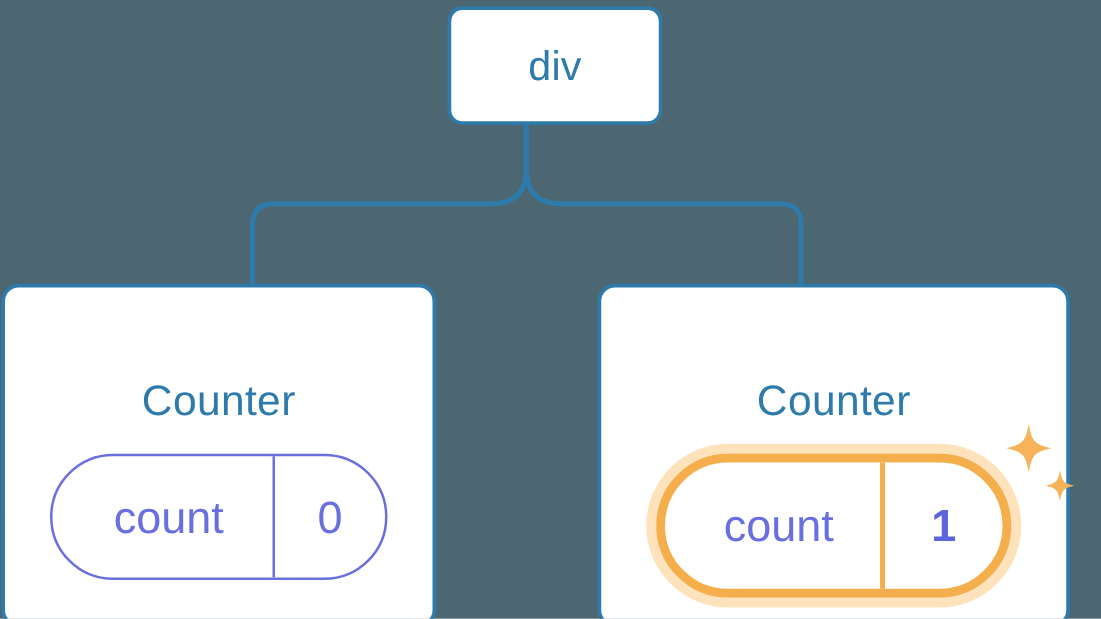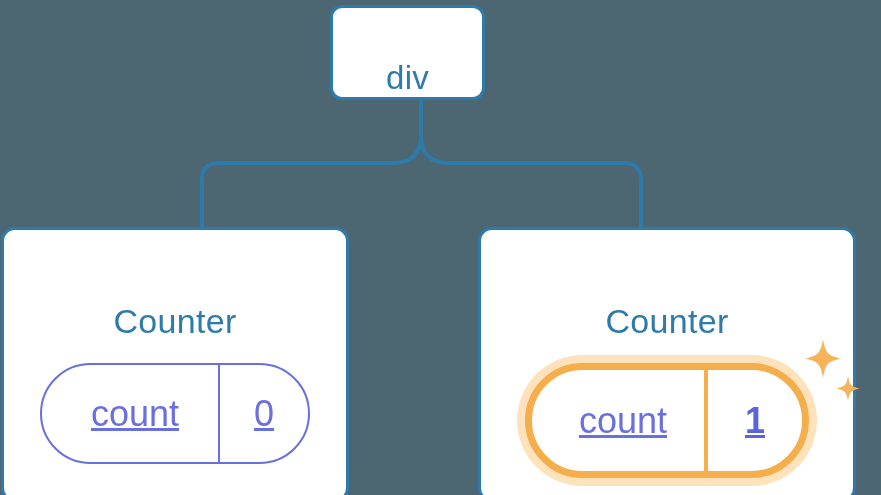--- a/index.html
+++ b/index.html
@@ -28,27 +28,27 @@
 
   
   .node {
     position: absolute;
     background: #FFFFFF;
     border: 3px solid #2E7BAB;
     box-sizing: border-box;
     z-index: 2;
   }
   .node-root {
-    left: 330px;
+    left: 358px;
     top: 5px;
-    width: 155px;
+    width: 172px;
     height: 95px;
     border-radius: 12px;
     display: flex;
-    align-items: flex-end;
+    align-items: center;
     justify-content: center;
   }
   .node-root .node-title {
     font-size: 33px;
     color: #2E7BAB;
     letter-spacing: 0.2px;
   }
 
   .node-child {
     top: 227px;
@@ -86,21 +86,20 @@
     border-radius: 999px;
     height: 101px;
     background: #FFFFFF;
     z-index: 2;
   }
   .pill .cell {
     display: flex;
     align-items: center;
     justify-content: center;
     box-sizing: border-box;
-    text-decoration: underline;
   }
   .pill .cell-key {
     width: 176px;
     font-size: 36px;
     color: #6A6FE0;
     padding-left: 10px;
   }
   .pill .cell-val {
     width: 90px;
     font-size: 36px;

